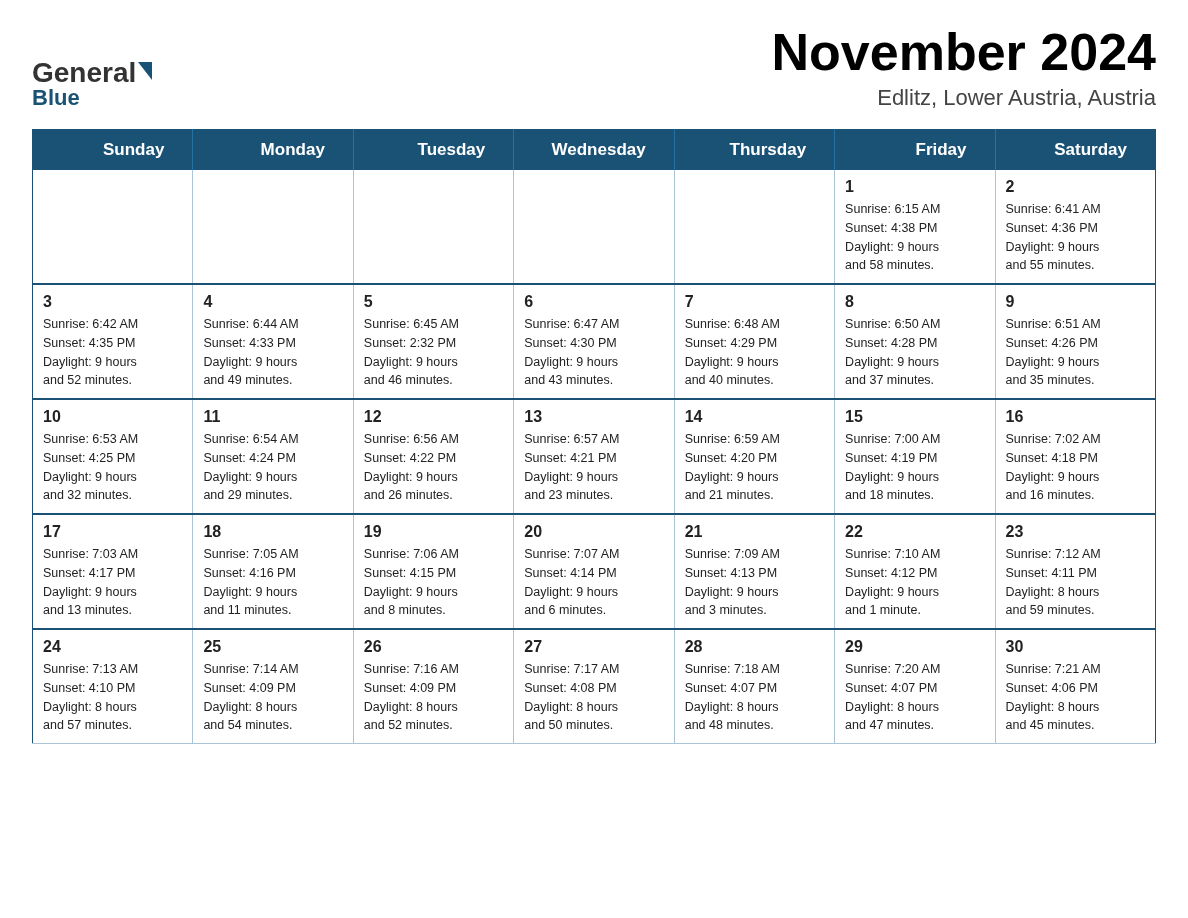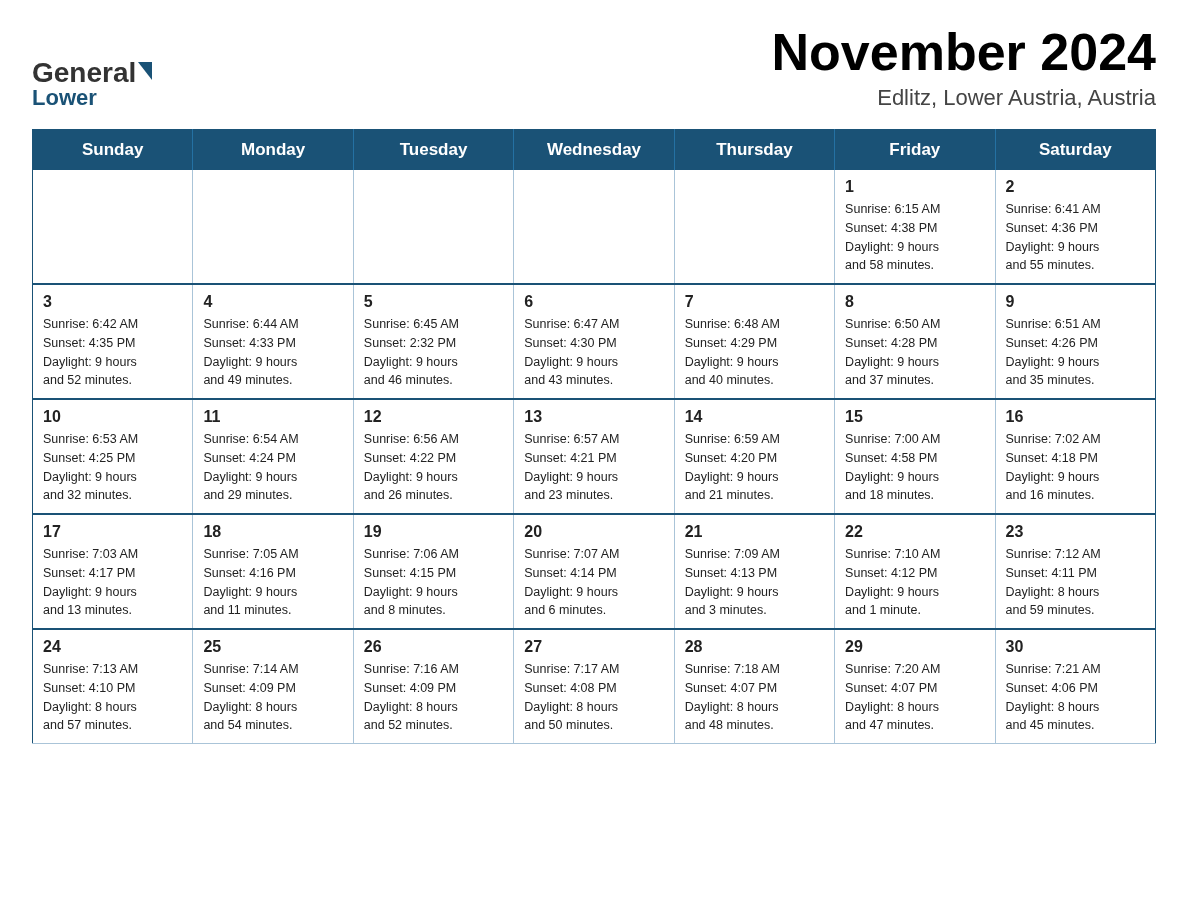--- a/index.html
+++ b/index.html
@@ -64,22 +64,22 @@
     .calendar {
       width: 100%;
       border-collapse: collapse;
       border: 1px solid #1a5276;
     }
     .calendar thead th {
       background-color: #1a5276;
       color: #fff;
       font-size: 17px;
       font-weight: bold;
-      padding: 10px 8px;
-      text-align: center;
+      padding: 10px 28px;
+      text-align: right;
       border-right: 1px solid #2471a3;
     }
     .calendar thead th:last-child {
       border-right: none;
     }
     .calendar tbody td {
       vertical-align: top;
       padding: 8px 10px;
       border-right: 1px solid #aac4d8;
       border-bottom: 2px solid #1a5276;
@@ -112,21 +112,21 @@
     }
   </style>
 </head>
 <body>
 
 <div class="header">
   <div class="logo">
     <div class="logo-top">
       <span class="general">General</span><span class="blue-arrow"></span>
     </div>
-    <div class="logo-bottom">Lower</div>
+    <div class="logo-bottom">Blue</div>
   </div>
   <div class="title-block">
     <h1>November 2024</h1>
     <h2>Edlitz, Lower Austria, Austria</h2>
   </div>
 </div>
 
 <table class="calendar">
   <thead>
     <tr>
@@ -244,21 +244,21 @@
         <td>
           <span class="day-number">14</span>
           <div class="day-info" style="white-space: pre-line;">Sunrise: 6:59 AM
 Sunset: 4:20 PM
 Daylight: 9 hours
 and 21 minutes.</div>
         </td>
         <td>
           <span class="day-number">15</span>
           <div class="day-info" style="white-space: pre-line;">Sunrise: 7:00 AM
-Sunset: 4:58 PM
+Sunset: 4:19 PM
 Daylight: 9 hours
 and 18 minutes.</div>
         </td>
         <td>
           <span class="day-number">16</span>
           <div class="day-info" style="white-space: pre-line;">Sunrise: 7:02 AM
 Sunset: 4:18 PM
 Daylight: 9 hours
 and 16 minutes.</div>
         </td>

